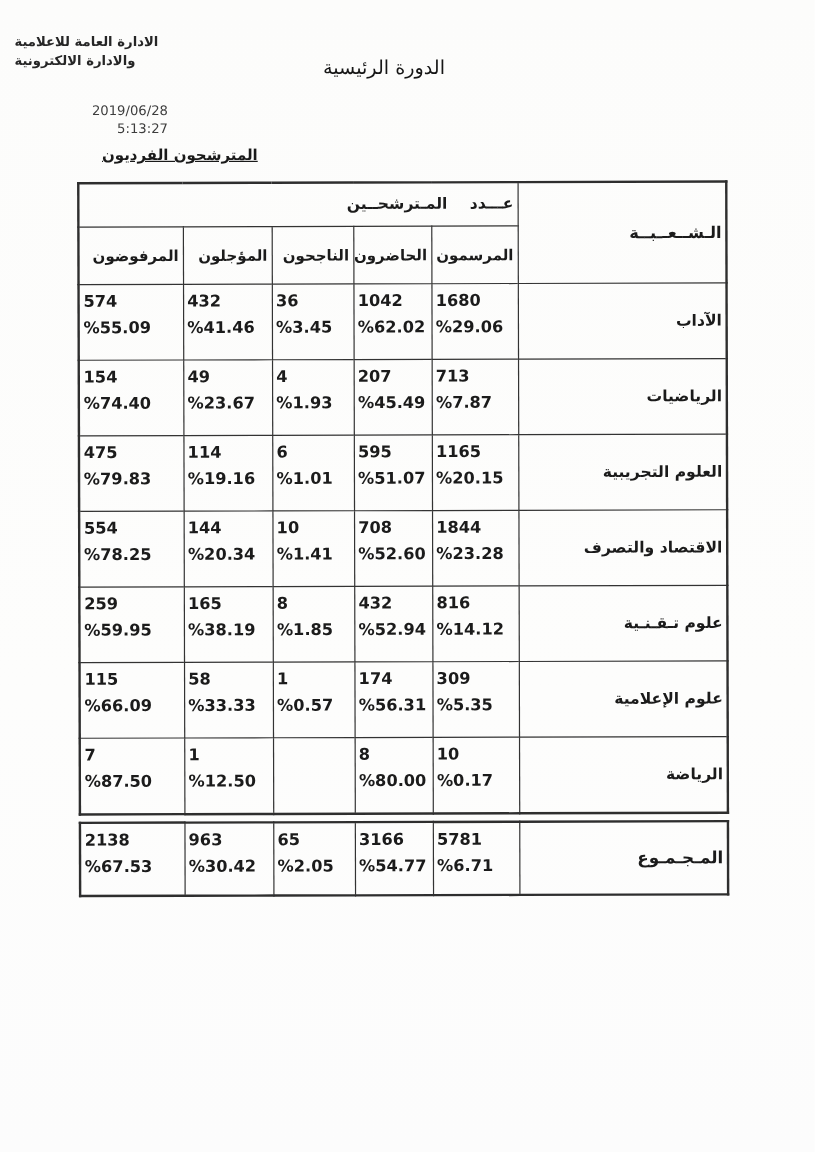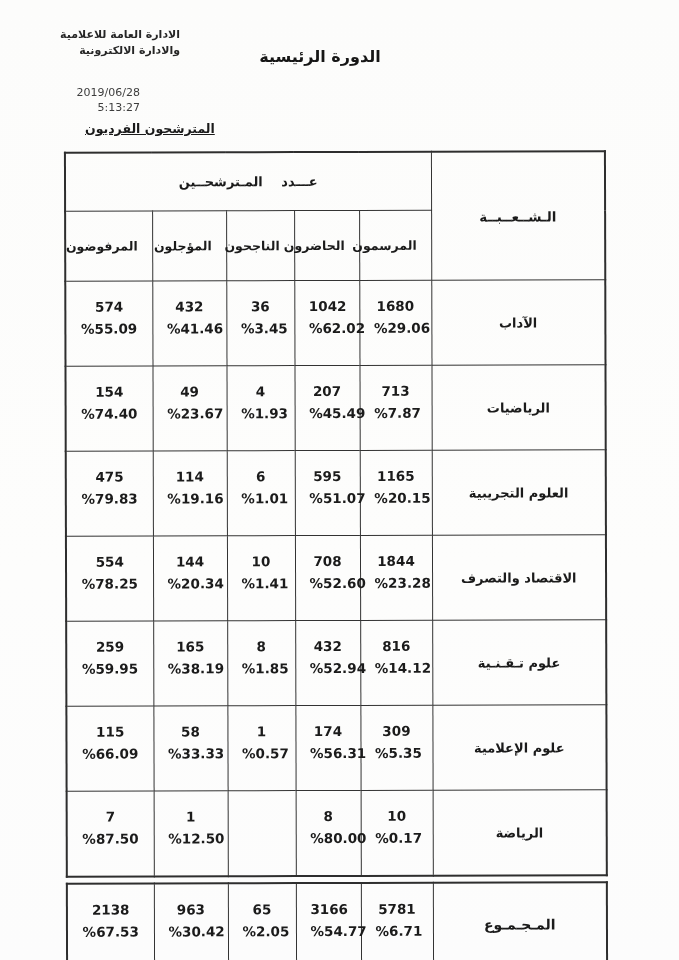--- a/index.html
+++ b/index.html
@@ -21,25 +21,25 @@
     text-align:center; direction:rtl;
   }
   .hdr-right .l1{ font-size:11.5px; font-weight:bold; color:#2b2b2b; }
   .hdr-right .l2{ font-size:9px;  font-weight:normal; color:#8a8a8a; margin-top:3px; letter-spacing:.3px;}
   
   .title{
     position:absolute; top:45px; left:148px; width:344px;
     text-align:center; direction:rtl;
   }
   .title .t1{ font-size:17px; font-weight:bold; word-spacing:6px; color:#161616;}
-  .title .t2{ font-size:16px; font-weight:bold; margin-top:2px; color:#161616;}
+  .title .t2{ font-size:16px; font-weight:normal; margin-top:2px; color:#161616;}
   
   .hdr-left{
-    position:absolute; top:27px; left:28px; width:152px;
-    text-align:right; direction:rtl;
+    position:absolute; top:27px; left:12px; width:152px;
+    text-align:left; direction:rtl;
     font-size:11px; font-weight:bold; line-height:16px; color:#262626;
   }
   .datetime{
     position:absolute; top:85px; left:28px; width:112px;
     text-align:right; font-size:11px; line-height:15px;
     color:#3d3d3d; font-weight:500;
   }
   
   .section-label{
     position:absolute; top:121px; left:85px;
@@ -54,22 +54,21 @@
   table.main{
     border-collapse:collapse;
     direction:rtl;
     table-layout:fixed;
     width:542px;
     border:2px solid #2e2e2e;
     background:transparent;
   }
   table.main td{
     border:1.4px solid #333333;
-    padding:14px;
-    text-align:center;
+    padding:3px;
     font-weight:bold;
     color:#1b1b1b;
   }
   td.branch-head{
     font-size:13.5px; letter-spacing:.5px;
     vertical-align:middle;
   }
   td.group-head{
     height:29px; font-size:13px; word-spacing:14px;
     vertical-align:middle;

